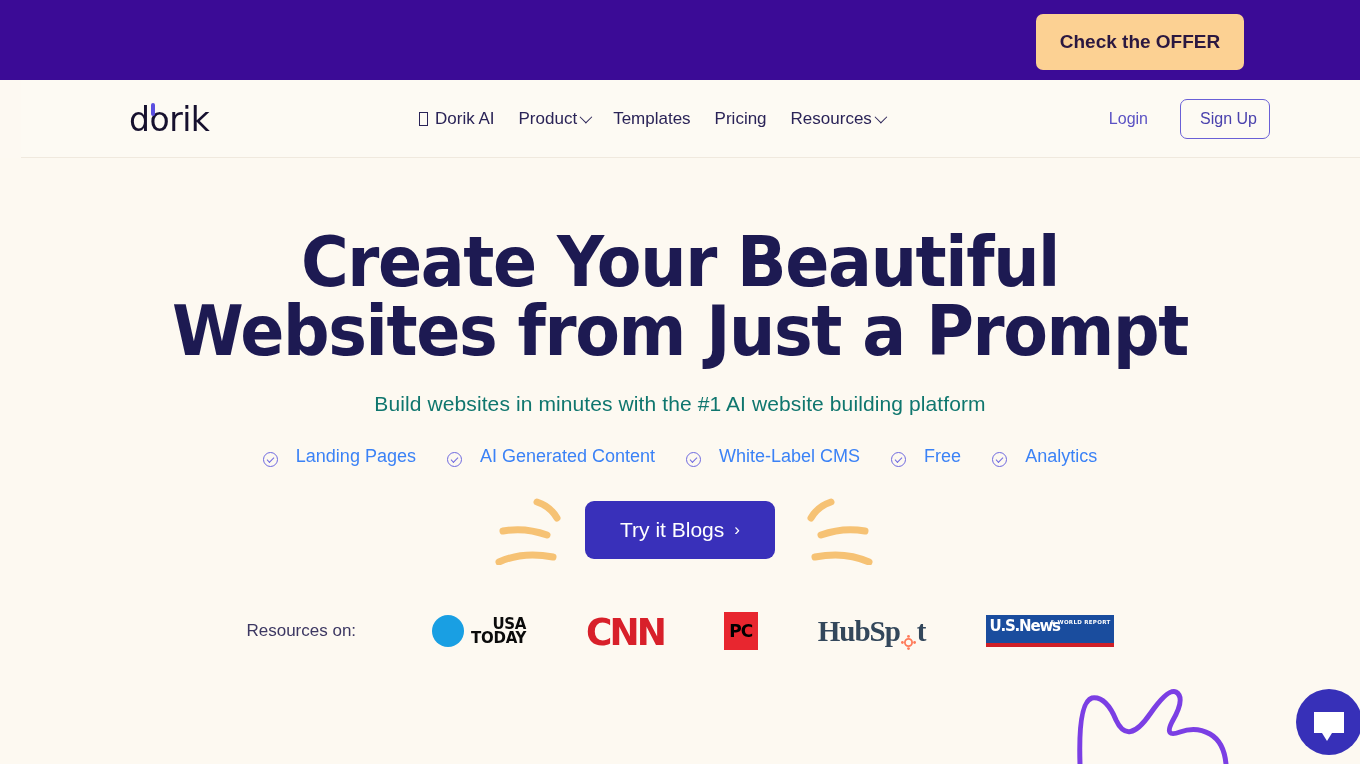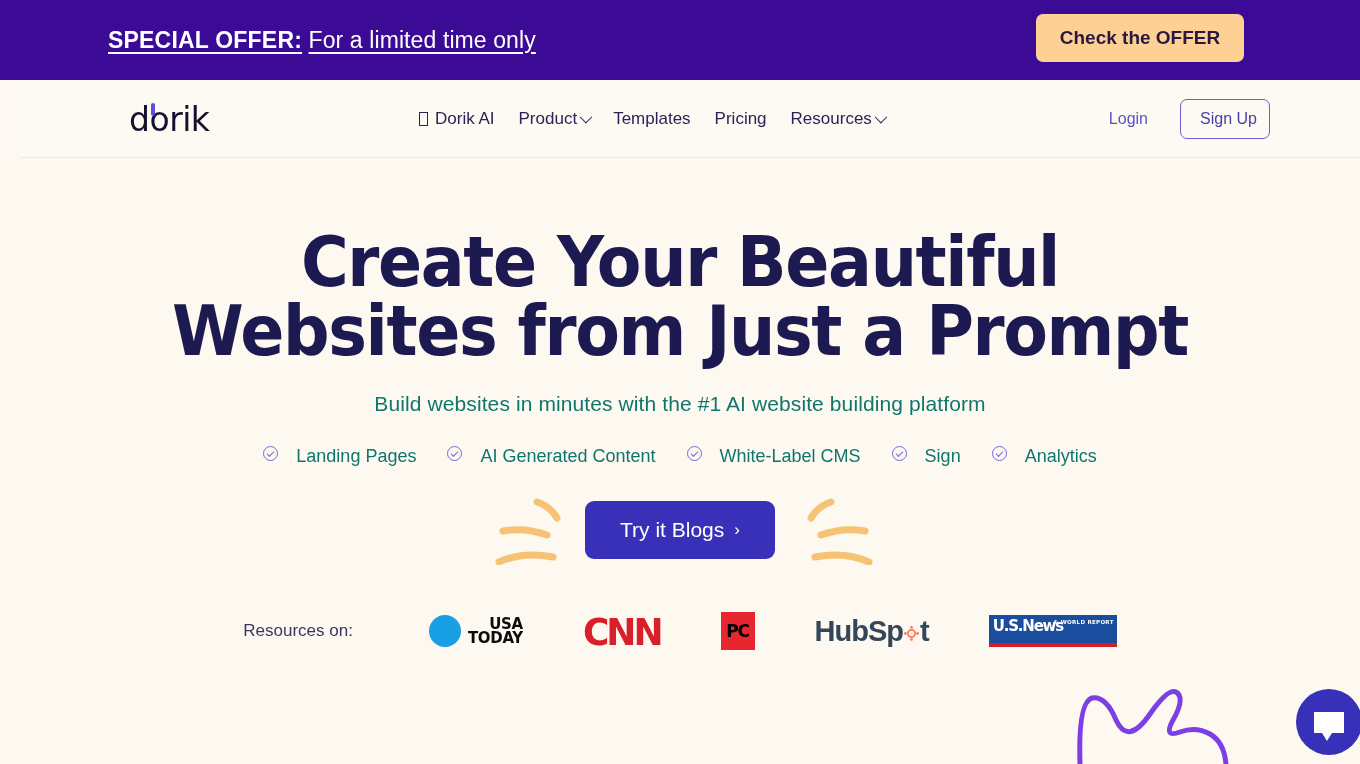--- a/index.html
+++ b/index.html
@@ -23,21 +23,21 @@
     letter-spacing:.1px;
     white-space:nowrap;
   }
   .promo-text .strong{
     font-weight:bold;
     letter-spacing:.2px;
   }
   .promo-text .underline{ text-decoration:underline; text-underline-offset:4px; }
   .promo-btn{
     position:absolute; right:116px; top:14px;
-    width:208px; height:48px;
+    width:208px; height:56px;
     background:#fcd193;
     color:#2b1840;
     border:none; border-radius:7px;
     font-family:"Liberation Sans", sans-serif;
     font-size:19px; font-weight:bold;
     cursor:pointer;
   }
 
   
   .navbar{
@@ -134,22 +134,22 @@
     font-size:21px;
     color:#0f766e;
     letter-spacing:.1px;
   }
   .features{
     margin-top:30px;
     display:flex; justify-content:center; align-items:center;
     gap:31px;
   }
   .feature{
-    display:flex; align-items:flex-start; gap:18px;
-    font-size:18px; color:#0f766e;
+    display:flex; align-items:flex-end; gap:18px;
+    font-size:18px; color:#3b82f6;
     white-space:nowrap;
   }
   .check-circle{
     width:15px; height:15px;
     border:1.4px solid #6f6ae0;
     border-radius:50%;
     position:relative;
     flex:0 0 auto;
   }
   .check-circle::after{
@@ -224,24 +224,24 @@
     display:flex; align-items:center; justify-content:center;
     position:relative;
   }
   .pcmag span{
     font-family:"DejaVu Sans", sans-serif;
     font-weight:bold; font-size:17px;
     color:#000000; letter-spacing:-1px;
   }
   
   .hubspot{
-    font-family:Liberation Sans, sans-serif;
+    font-family:Liberation Serif, serif;
     font-weight:bold; font-size:29px;
     color:#33475b; letter-spacing:-1px;
-    display:flex; align-items:flex-start;
+    display:flex; align-items:center;
   }
   .hs-sprocket{
     display:inline-block; position:relative;
     width:15px; height:15px; margin:0 1px;
   }
   
   .usnews{
     width:128px; height:32px;
     background:#1a4d9e;
     position:relative;
@@ -290,24 +290,20 @@
     position:absolute; left:8px; top:21px;
     border-left:5px solid transparent;
     border-right:5px solid transparent;
     border-top:8px solid #fff;
   }
 </style>
 </head>
 <body>
 
 <div class="promo-banner">
-  <div class="promo-text">
-    <span class="strong underline">SPECIAL OFFER:</span>
-    <span class="underline">For a limited time only</span>
-  </div>
   <button class="promo-btn">Check the OFFER</button>
 </div>
 
 <div class="navbar">
 
   <div class="logo">
     <div class="logo-tick"></div>
     <span class="logo-text">dorik</span>
   </div>
 
@@ -355,21 +351,21 @@
     <div class="feature">
       <span class="check-circle"></span>
       <span>AI Generated Content</span>
     </div>
     <div class="feature">
       <span class="check-circle"></span>
       <span>White-Label CMS</span>
     </div>
     <div class="feature">
       <span class="check-circle"></span>
-      <span>Sign</span>
+      <span>Free</span>
     </div>
     <div class="feature">
       <span class="check-circle"></span>
       <span>Analytics</span>
     </div>
   </div>
 
   <div class="cta-wrap">
     <svg class="spark left" width="78" height="72" viewBox="0 0 78 72">
       <g stroke="#f6c274" stroke-width="7" stroke-linecap="round" fill="none">

